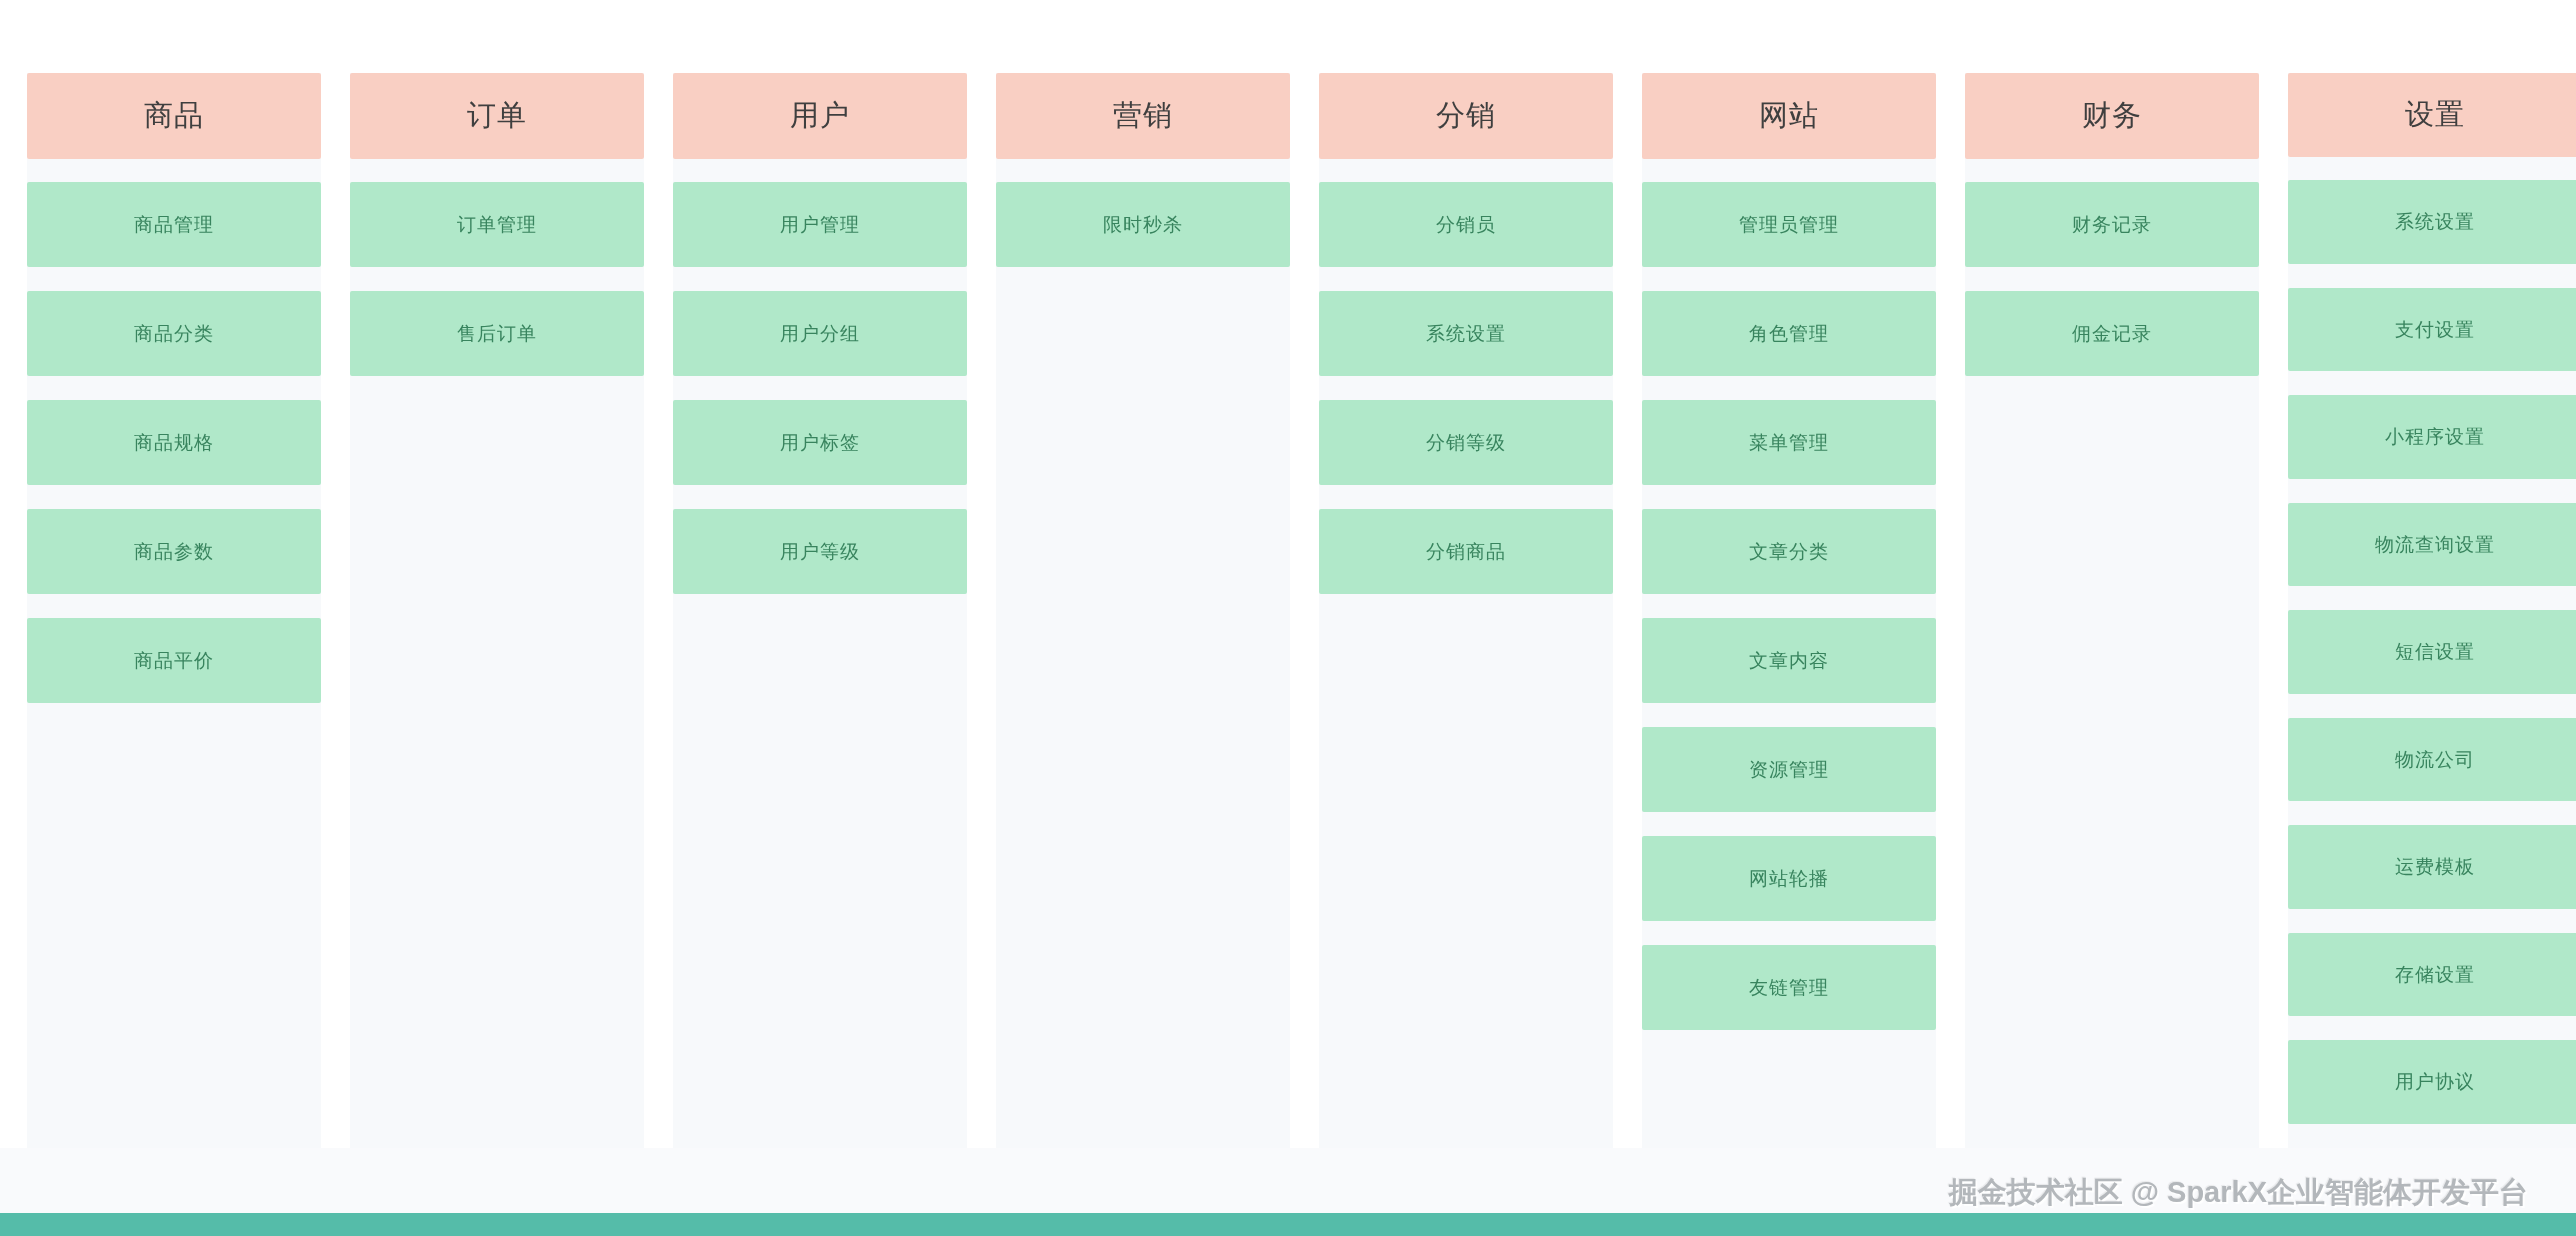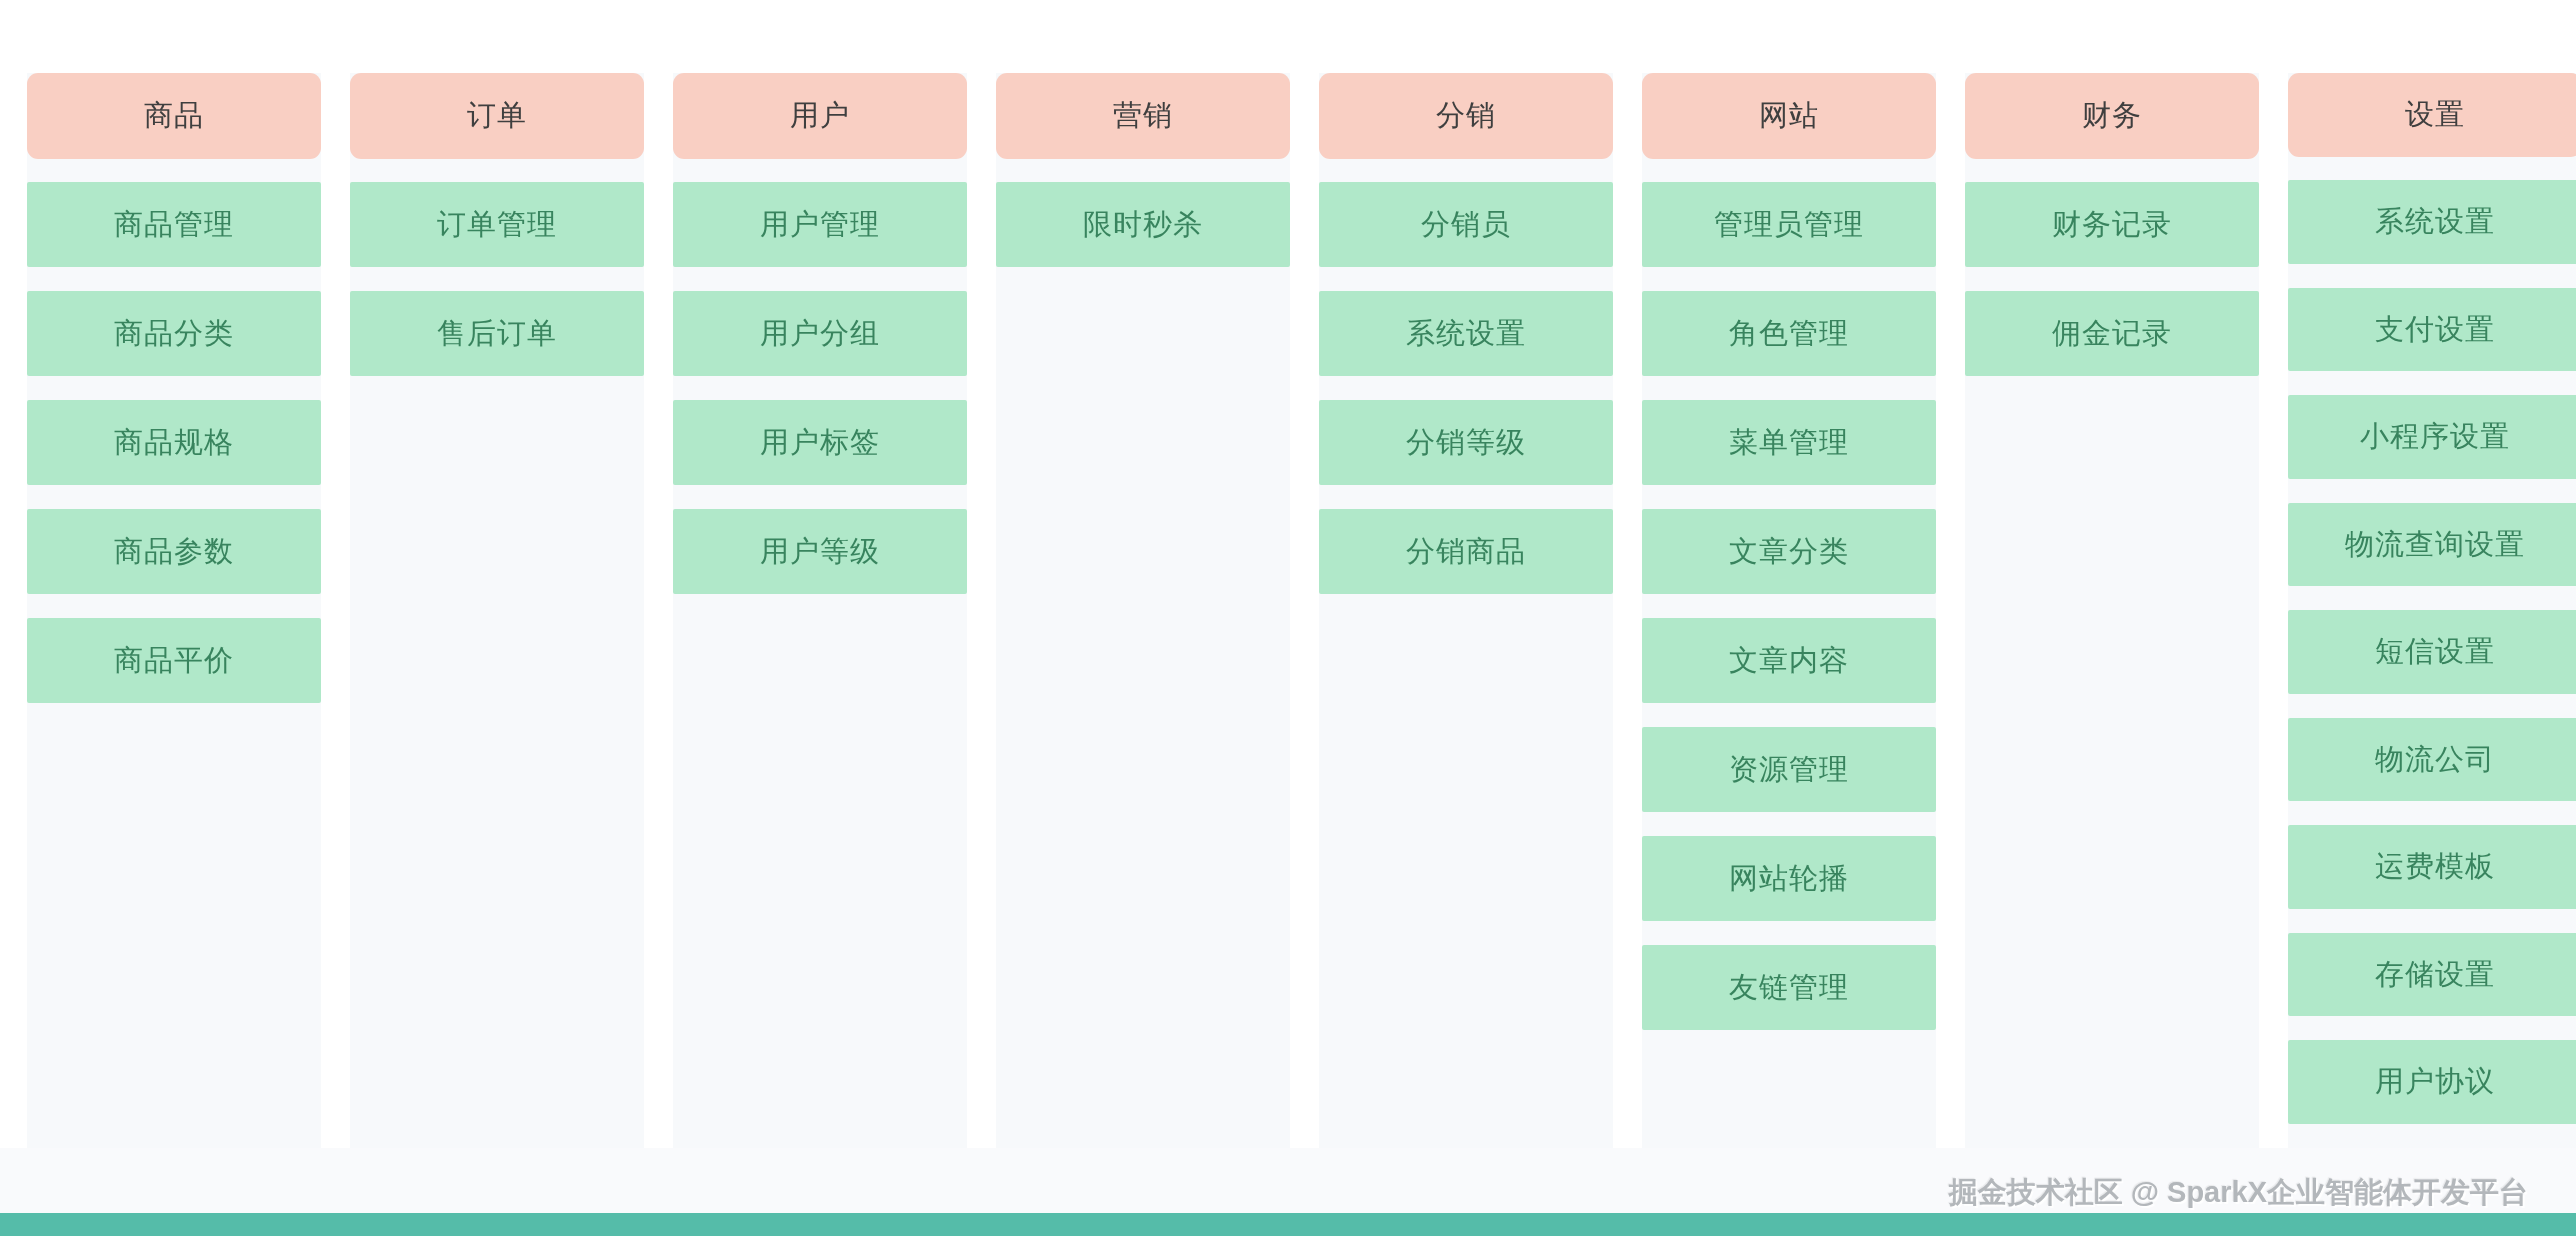--- a/index.html
+++ b/index.html
@@ -42,29 +42,29 @@
   .col-header {
     height: 86px;
     margin-bottom: 23px;
     background: var(--header-bg, #f9cfc3);
     color: var(--header-text, #3f3f3f);
     font-size: 29px;
     font-weight: 500;
     display: flex;
     align-items: center;
     justify-content: center;
-    border-radius: 11px;
+    border-radius: 2px;
     letter-spacing: 1px;
   }
   .item {
     height: 85px;
     margin-bottom: 24px;
     background: var(--item-bg, #b0e8c9);
     color: var(--item-text, #38845e);
-    font-size: 29px;
+    font-size: 19px;
     display: flex;
     align-items: center;
     justify-content: center;
     border-radius: 1.9px;
     letter-spacing: 1px;
   }
   #watermark {
     position: absolute;
     top: 1173px;
     right: 48px;

